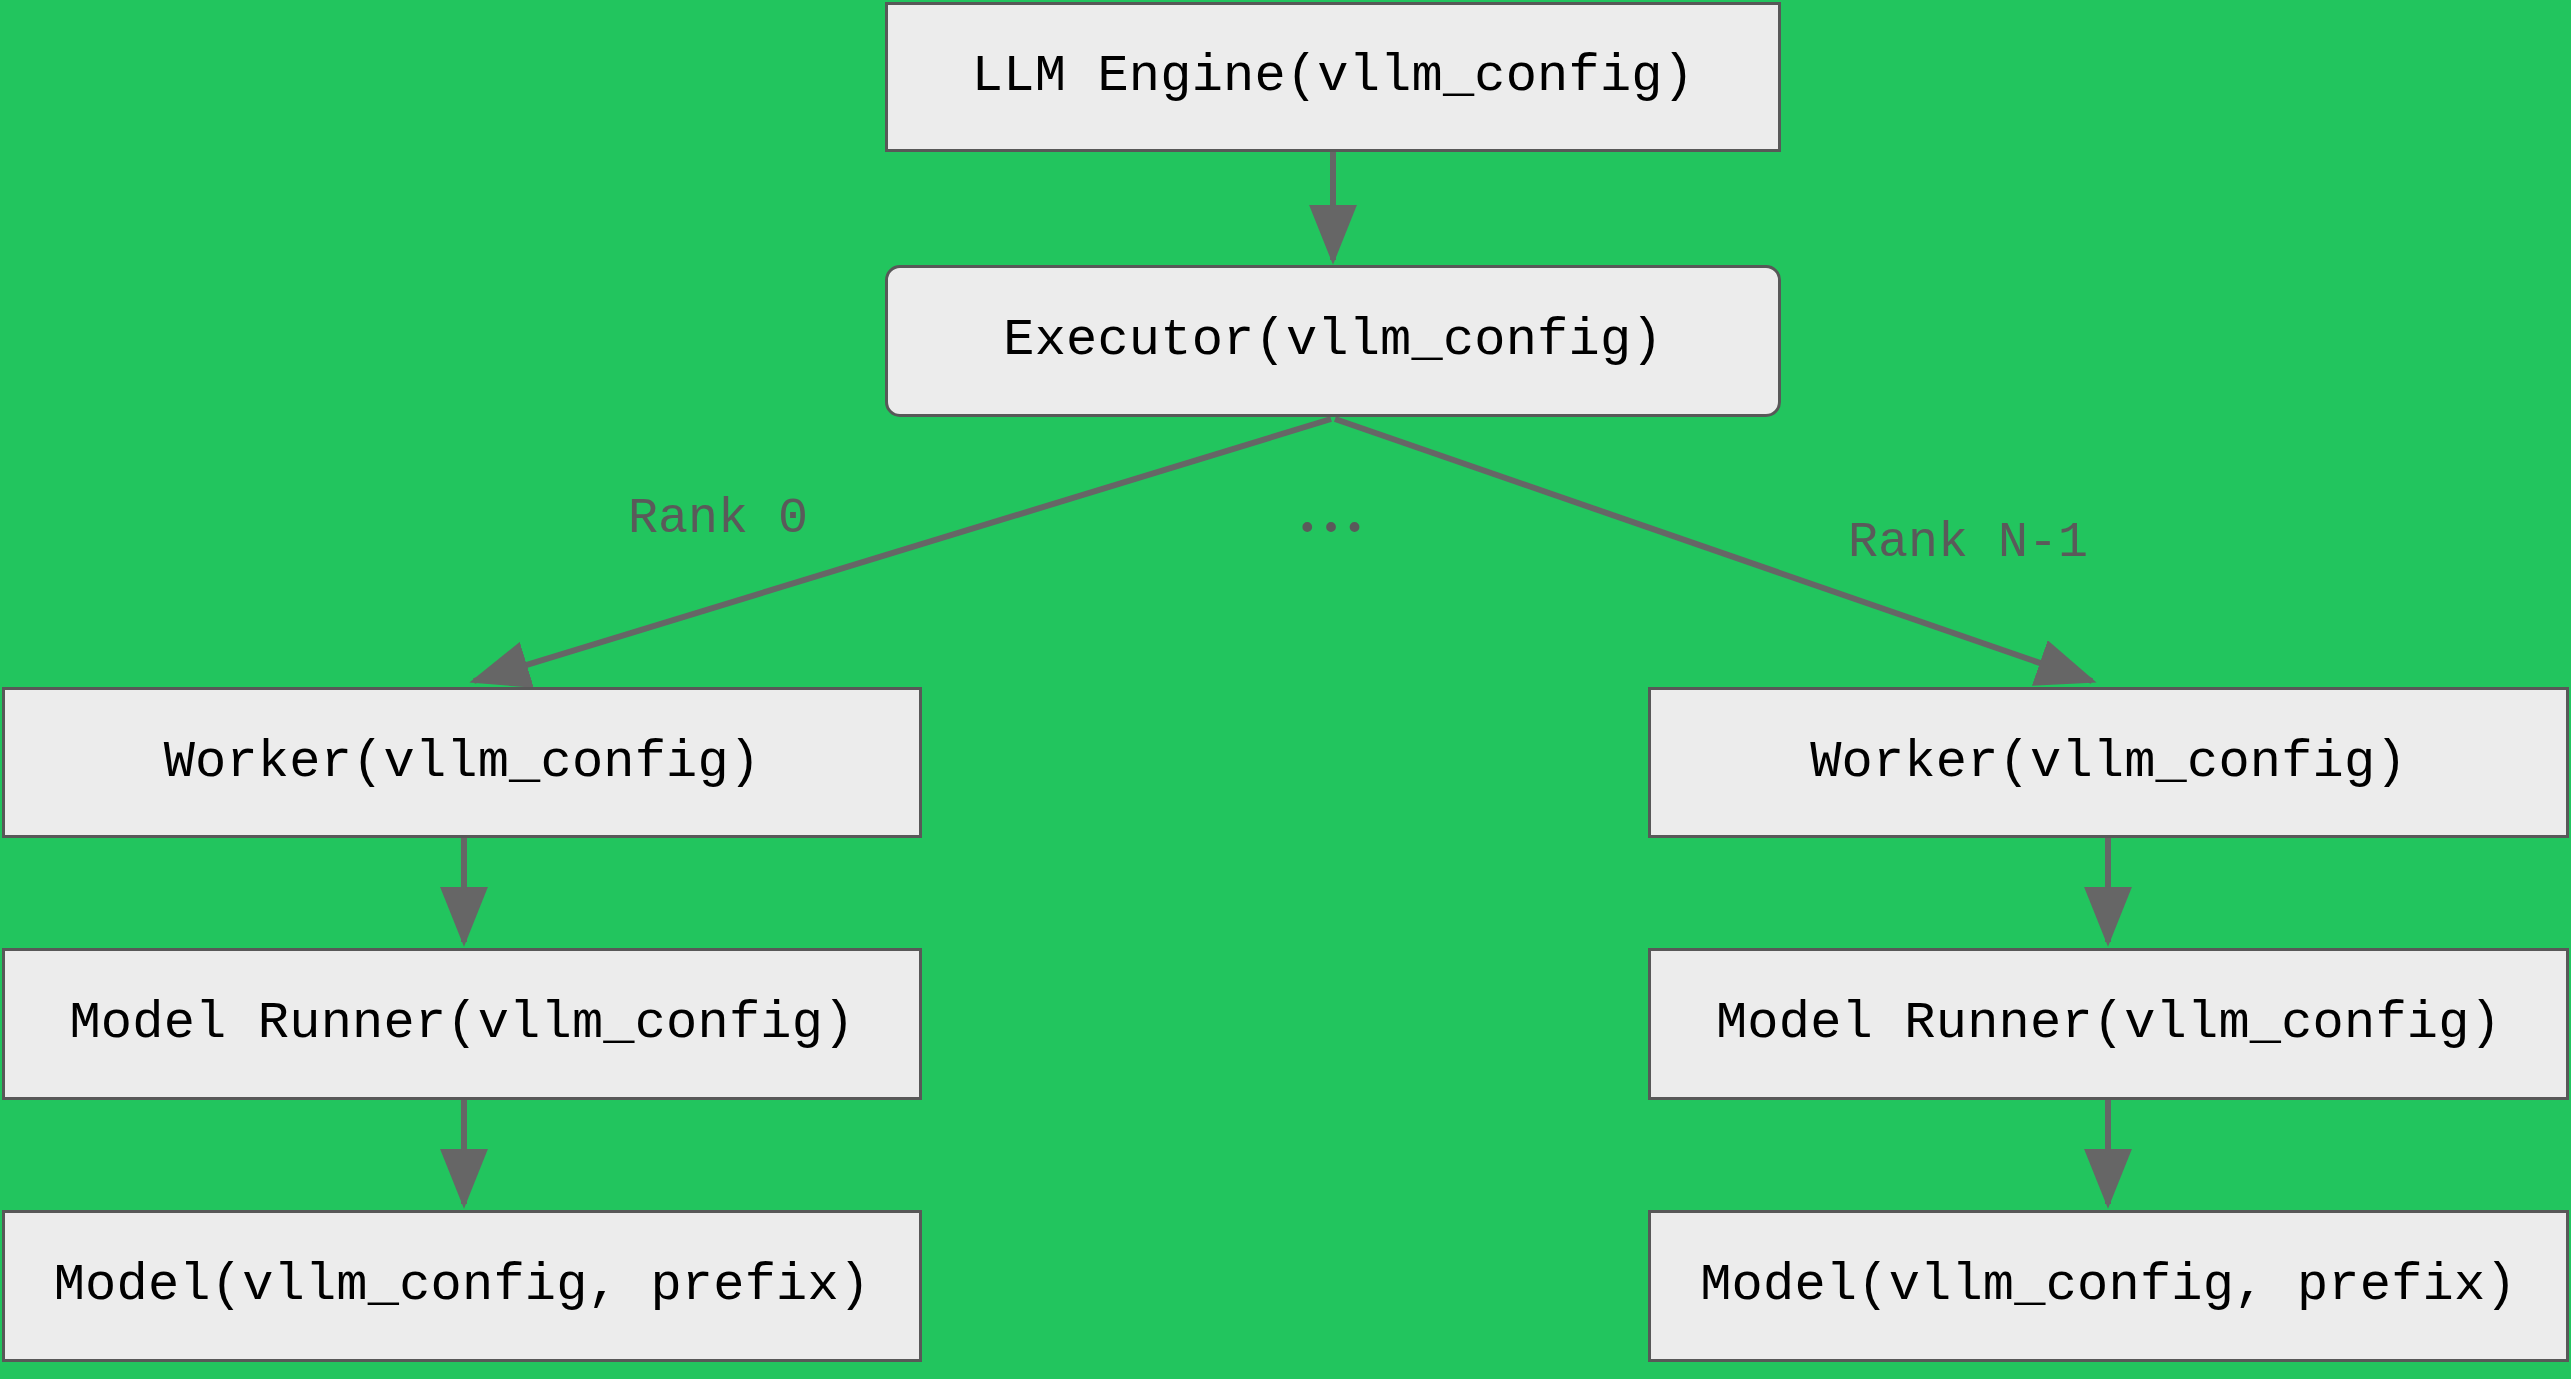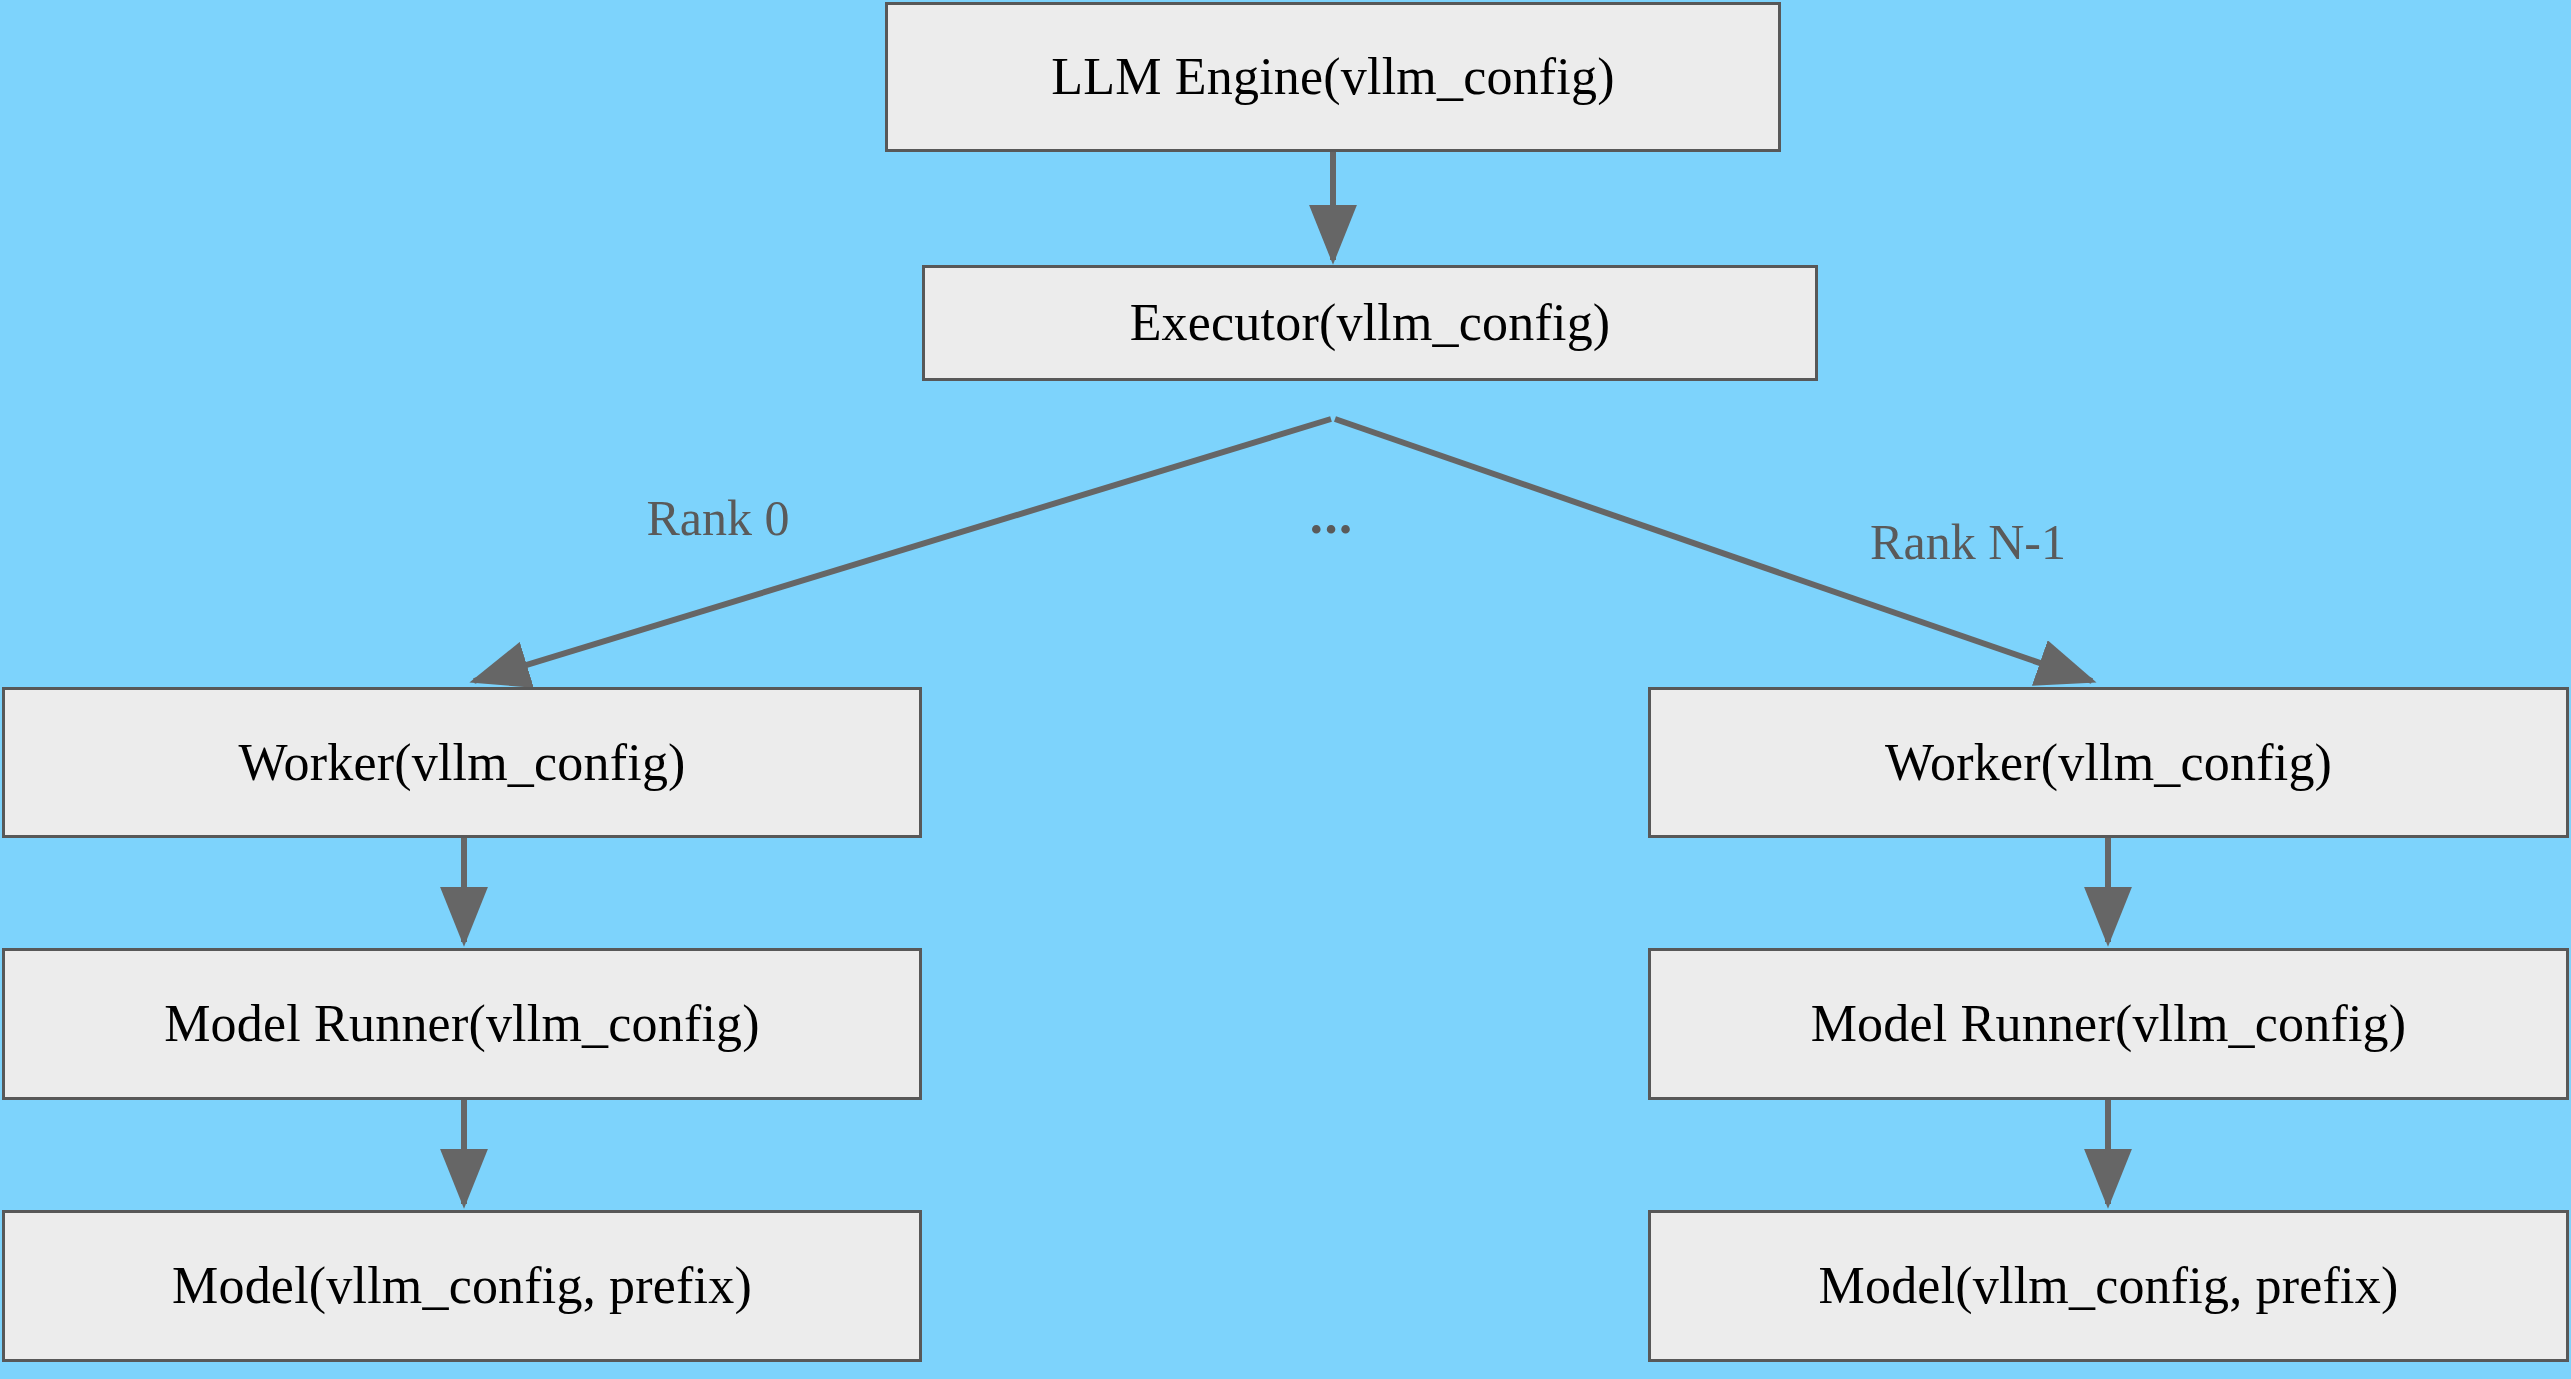--- a/index.html
+++ b/index.html
@@ -5,23 +5,23 @@
 <style>
   html, body {
     margin: 0;
     padding: 0;
     background: #000000;
   }
   #canvas {
     position: relative;
     width: 2571px;
     height: 1379px;
-    background: #7dd3fc;
+    background: #22c55e;
     overflow: hidden;
-    font-family: Liberation Serif, serif;
+    font-family: Liberation Mono, monospace;
   }
   #edge-layer {
     position: absolute;
     left: 0;
     top: 0;
     width: 2571px;
     height: 1379px;
     pointer-events: none;
   }
   .node {
@@ -55,21 +55,21 @@
     text-align: center;
   }
   .edge-label.ellipsis {
     font-size: 36px;
     letter-spacing: 2px;
     line-height: 1;
   }
 
   
   #node-llm-engine   { left: 885px;  top: 2px;    width: 896px;  height: 150px; }
-  #node-executor     { left: 922px;  top: 265px;  width: 896px;  height: 116px; }
+  #node-executor     { left: 885px;  top: 265px;  width: 896px;  height: 152px; border-radius: 15px; }
 
   #node-worker-0        { left: 2px;    top: 687px;  width: 920px;  height: 151px; }
   #node-model-runner-0  { left: 2px;    top: 948px;  width: 920px;  height: 152px; }
   #node-model-0         { left: 2px;    top: 1210px; width: 920px;  height: 152px; }
 
   #node-worker-n        { left: 1648px; top: 687px;  width: 921px;  height: 151px; }
   #node-model-runner-n  { left: 1648px; top: 948px;  width: 921px;  height: 152px; }
   #node-model-n         { left: 1648px; top: 1210px; width: 921px;  height: 152px; }
 
   

